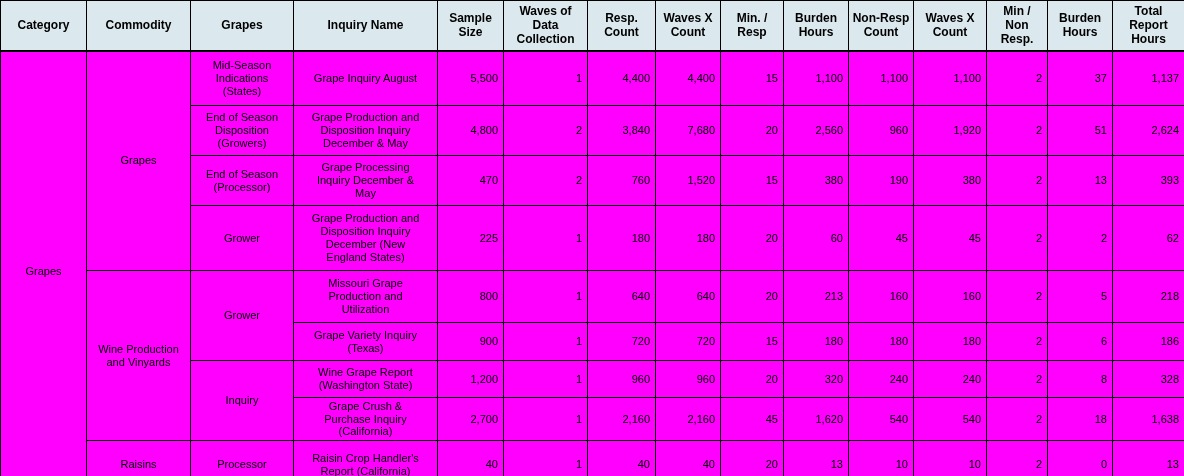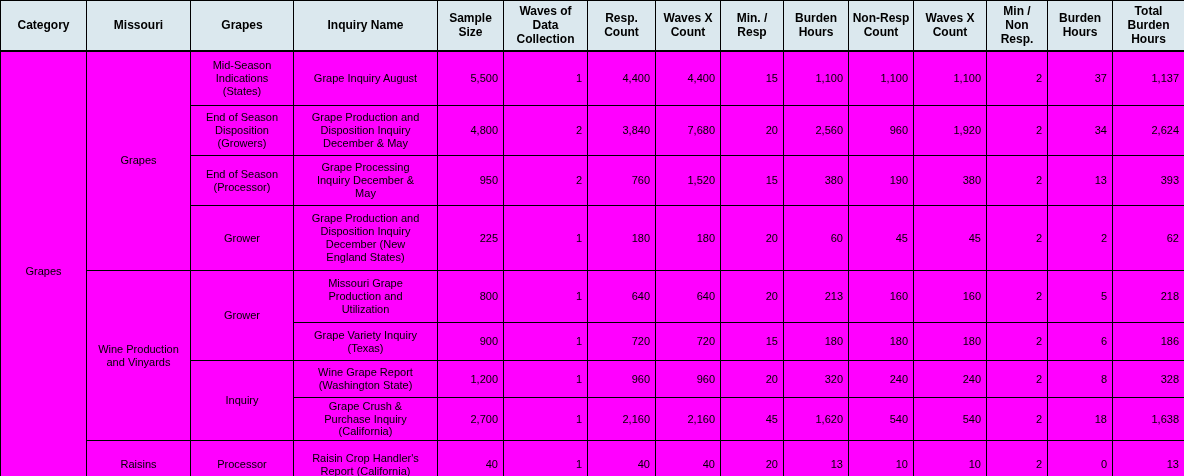--- a/index.html
+++ b/index.html
@@ -33,21 +33,21 @@
       <col style="width:65px">
       <col style="width:65px">
       <col style="width:73px">
     <col style="width:61px">
       <col style="width:65px">
       <col style="width:72px">
   </colgroup>
   <thead>
     <tr style="height:50px">
       <th>Category</th>
-      <th>Missouri</th>
+      <th>Commodity</th>
       <th>Grapes</th>
       <th>Inquiry Name</th>
       <th>Sample
 Size</th>
       <th>Waves of
 Data
 Collection</th>
       <th>Resp.
 Count</th>
       <th>Waves X
@@ -59,21 +59,21 @@
       <th>Non-Resp
 Count</th>
       <th>Waves X
 Count</th>
       <th>Min /
 Non
 Resp.</th>
       <th>Burden
 Hours</th>
       <th>Total
-Burden
+Report
 Hours</th>
     </tr>
   </thead>
   <tbody>
     <tr style="height:55px">
       <td rowspan="10">Grapes</td>
       <td rowspan="4">Grapes</td>
       <td>Mid-Season
 Indications
 (States)</td>
@@ -99,30 +99,30 @@
 December &amp; May</td>
       <td class="num">4,800</td>
       <td class="num">2</td>
       <td class="num">3,840</td>
       <td class="num">7,680</td>
       <td class="num">20</td>
       <td class="num">2,560</td>
       <td class="num">960</td>
       <td class="num">1,920</td>
       <td class="num">2</td>
-      <td class="num">34</td>
+      <td class="num">51</td>
       <td class="num">2,624</td>
     </tr>
     <tr style="height:50px">
       <td>End of Season
 (Processor)</td>
       <td>Grape Processing
 Inquiry December &amp;
 May</td>
-      <td class="num">950</td>
+      <td class="num">470</td>
       <td class="num">2</td>
       <td class="num">760</td>
       <td class="num">1,520</td>
       <td class="num">15</td>
       <td class="num">380</td>
       <td class="num">190</td>
       <td class="num">380</td>
       <td class="num">2</td>
       <td class="num">13</td>
       <td class="num">393</td>

